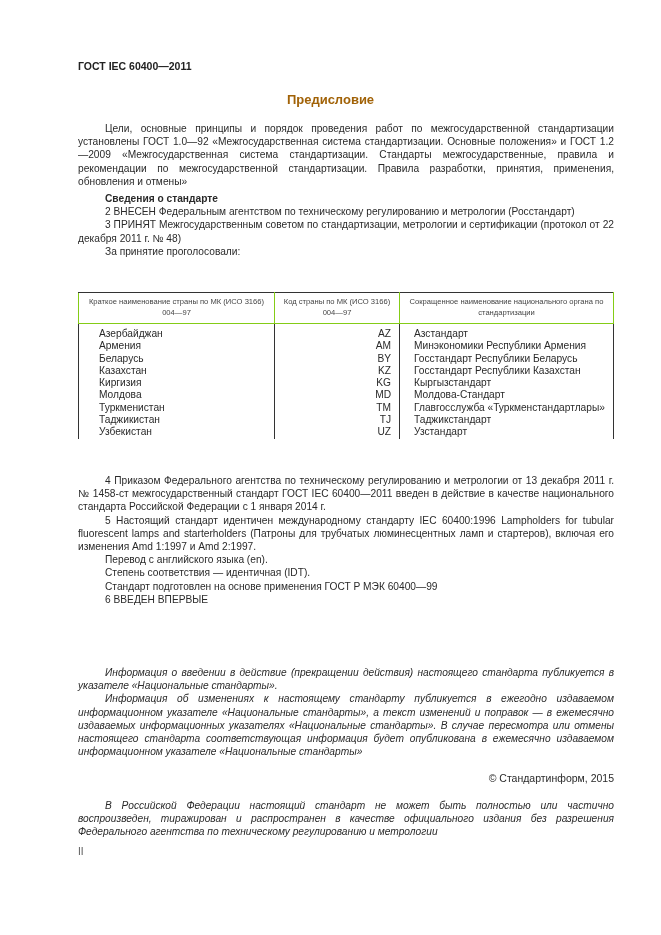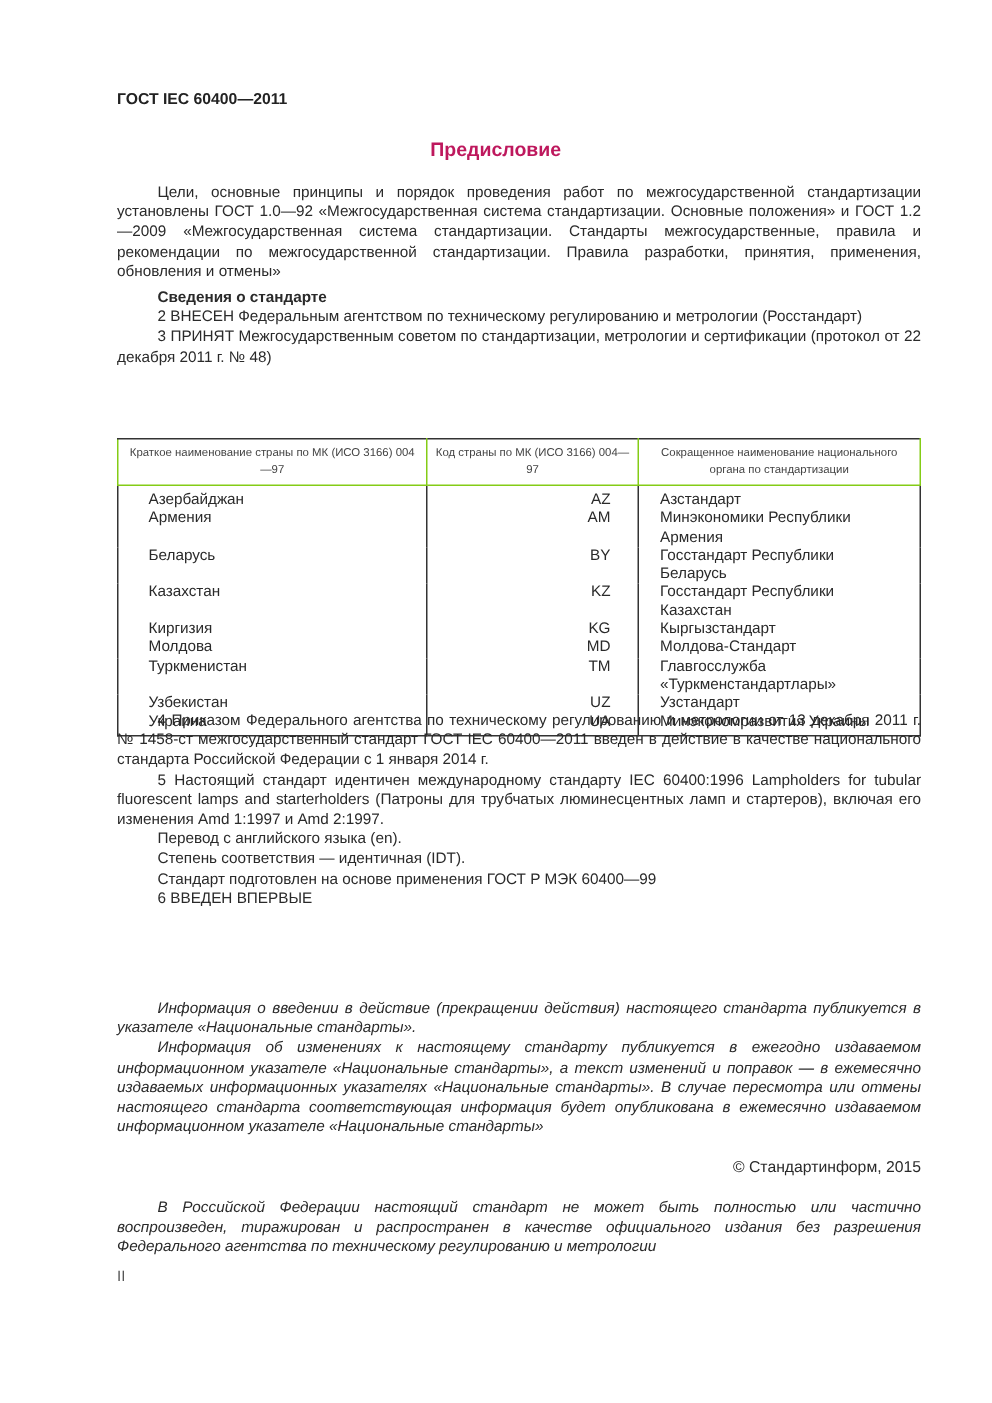--- a/index.html
+++ b/index.html
@@ -1,29 +1,29 @@
 <!DOCTYPE html>
 <html><head>
 <meta charset="utf-8">
 <style>
   html, body { margin: 0; padding: 0; background: #ffffff; }
   body { width: 661px; height: 935px; position: relative; overflow: hidden;
          font-family: "Liberation Sans", sans-serif; color: #2a2a2a; }
   .page { position: absolute; left: 0; top: 0; width: 661px; height: 935px; }
   .doc-code { position: absolute; left: 78px; top: 60px; font-size: 10.5px; font-weight: bold; color: #222; }
-  .title { position: absolute; left: 0; width: 661px; top: 92px; text-align: center; font-size: 13px; font-weight: bold; color: #be185d; }
+  .title { position: absolute; left: 0; width: 661px; top: 92px; text-align: center; font-size: 13px; font-weight: bold; color: #a16207; }
   .block { position: absolute; left: 78px; width: 536px; font-size: 10.2px; line-height: 13.2px; text-align: justify; }
   .p { margin: 0; text-indent: 27px; }
   .p.last { text-align-last: left; }
   .subhead { font-weight: bold; text-indent: 27px; margin: 0; }
   .italic { font-style: italic; margin-top: 12px; }
   table.votes { position: absolute; left: 78px; top: 292px; width: 536px; border-collapse: collapse; font-size: 10.2px; }
   table.votes th { font-weight: normal; font-size: 7.6px; line-height: 10.5px; color: #444; padding: 4px 4px 5px; text-align: center;
                    border: 1px solid #84cc16; border-top: 1px solid #333; }
-  table.votes td { padding: 0 18px; line-height: 12.3px; vertical-align: top; border-left: 1px solid #333; border-right: 1px solid #333; }
+  table.votes td { padding: 0 8px; line-height: 12.3px; vertical-align: top; border-left: 1px solid #333; border-right: 1px solid #333; }
   table.votes tr.first td { padding-top: 4px; }
   table.votes tr.lastrow td { padding-bottom: 2px; border-bottom: 1px solid #333; }
   table.votes td.country { padding-left: 20px; width: 167px; }
   table.votes td.code { text-align: right; width: 104px; }
   table.votes td.org { padding-left: 14px; }
   .copyright { position: absolute; right: 47px; top: 772px; font-size: 10.5px; }
   .pagenum { position: absolute; left: 78px; top: 846px; font-size: 10px; color: #555; }
 </style>
 </head>
 <body>
@@ -35,20 +35,21 @@
   <div class="title">Предисловие</div>
 
   <div class="block" style="top:122px;">
     <p class="p last">Цели, основные принципы и порядок проведения работ по межгосударственной стандартизации установлены ГОСТ 1.0—92 «Межгосударственная система стандартизации. Основные положения» и ГОСТ 1.2—2009 «Межгосударственная система стандартизации. Стандарты межгосударственные, правила и рекомендации по межгосударственной стандартизации. Правила разработки, принятия, применения, обновления и отмены»</p>
   </div>
 
   <div class="block" style="top:192px;">
     <p class="subhead">Сведения о стандарте</p>
     <p class="p last">2 ВНЕСЕН Федеральным агентством по техническому регулированию и метрологии (Росстандарт)</p>
     <p class="p last">3 ПРИНЯТ Межгосударственным советом по стандартизации, метрологии и сертификации (протокол от 22 декабря 2011 г. № 48)</p>
+    <p class="p last">За принятие проголосовали:</p>
   </div>
 
   <table class="votes">
     <thead>
       <tr>
         <th style="width:179px;">Краткое наименование страны по МК (ИСО 3166) 004—97</th>
         <th style="width:116px;">Код страны по МК (ИСО 3166) 004—97</th>
         <th>Сокращенное наименование национального органа по стандартизации</th>
       </tr>
     </thead>
@@ -82,28 +83,28 @@
         <td class="country">Молдова</td>
         <td class="code">MD</td>
         <td class="org">Молдова-Стандарт</td>
       </tr>
       <tr>
         <td class="country">Туркменистан</td>
         <td class="code">TM</td>
         <td class="org">Главгосслужба «Туркменстандартлары»</td>
       </tr>
       <tr>
+        <td class="country">Таджикистан</td>
+        <td class="code">TJ</td>
+        <td class="org">Таджикстандарт</td>
+      </tr>
+      <tr>
         <td class="country">Узбекистан</td>
         <td class="code">UZ</td>
         <td class="org">Узстандарт</td>
-      </tr>
-      <tr class="lastrow">
-        <td class="country">Украина</td>
-        <td class="code">UA</td>
-        <td class="org">Минэкономразвития Украины</td>
       </tr>
     </tbody>
   </table>
 
   <div class="block" style="top:474px;">
     <p class="p last">4 Приказом Федерального агентства по техническому регулированию и метрологии от 13 декабря 2011 г. № 1458-ст межгосударственный стандарт ГОСТ IEC 60400—2011 введен в действие в качестве национального стандарта Российской Федерации с 1 января 2014 г.</p>
     <p class="p last">5 Настоящий стандарт идентичен международному стандарту IEC 60400:1996 Lampholders for tubular fluorescent lamps and starterholders (Патроны для трубчатых люминесцентных ламп и стартеров), включая его изменения Amd 1:1997 и Amd 2:1997.</p>
     <p class="p last">Перевод с английского языка (en).</p>
     <p class="p last">Степень соответствия — идентичная (IDT).</p>
     <p class="p last">Стандарт подготовлен на основе применения ГОСТ Р МЭК 60400—99</p>

